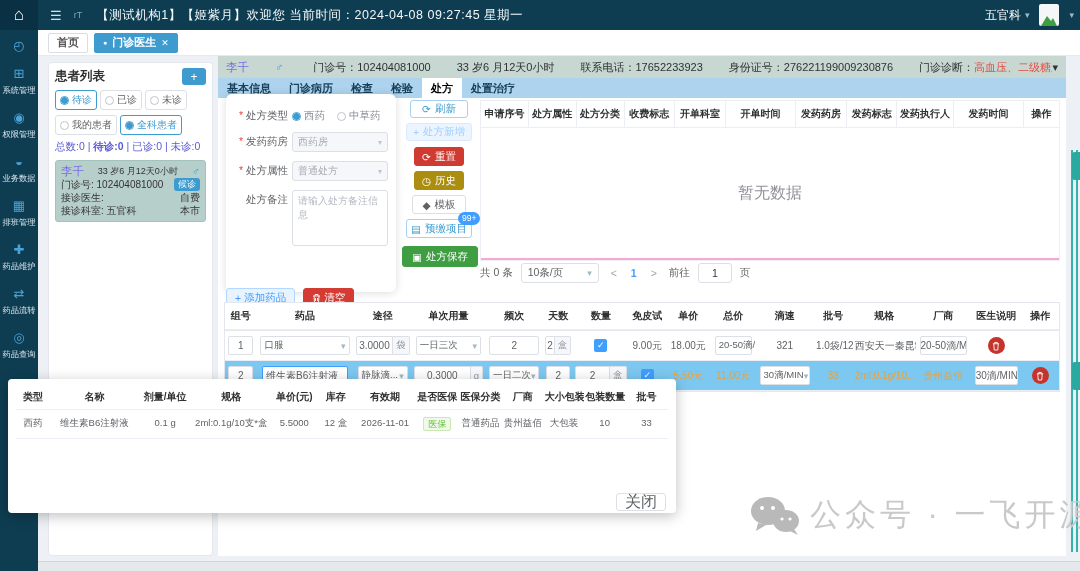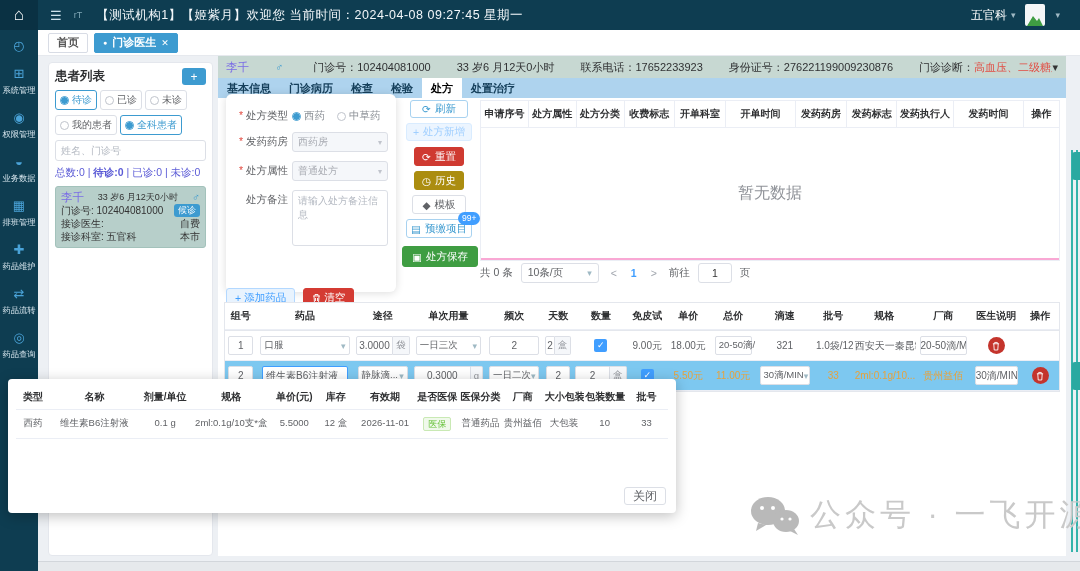--- a/index.html
+++ b/index.html
@@ -5,21 +5,21 @@
   * { margin:0; padding:0; box-sizing:border-box; }
   html,body { width:1080px; height:571px; overflow:hidden; }
   body { font-family:"Liberation Sans","DejaVu Sans",sans-serif; background:#edf0f4; position:relative; font-size:11px; color:#333; }
   .abs { position:absolute; }
   
   .topbar { left:0; top:0; width:1080px; height:30px; background:#0e3d51; display:flex; align-items:center; color:#fff; z-index:5; }
   .logo-box { width:38px; height:30px; background:#0a3143; display:flex; align-items:center; justify-content:center; font-size:17px; color:#fff; }
   .top-icon { margin-left:12px; font-size:13px; color:#cfe3ec; cursor:pointer; }
   .top-icon.small { font-size:9px; color:#7fa6b5; }
   .top-title { margin-left:14px; font-size:12.5px; color:#f2f7fa; letter-spacing:.5px; }
-  .top-right { margin-left:auto; display:flex; align-items:center; margin-right:20px; gap:10px;text-align:right; }
+  .top-right { margin-left:auto; display:flex; align-items:center; margin-right:6px; gap:10px;text-align:right; }
   .dept { font-size:12px; color:#fff; display:flex; align-items:center; gap:4px; }
   .avatar { width:20px; height:22px; background:#f4f6f7; border-radius:2px; display:flex; align-items:flex-end; justify-content:center; overflow:hidden; }
   .caret { color:#9fb9c4; font-size:9px; }
   
   .sidebar { left:0; top:30px; width:38px; height:541px; background:#0e3d51; display:flex; flex-direction:column; align-items:center; padding-top:8px; gap:13px; z-index:4; }
   .nav-item { display:flex; flex-direction:column; align-items:center; gap:3px; cursor:pointer; }
   .nav-item .ni { font-size:13px; color:#4aa3d8; }
   .nav-item .nl { font-size:9px; color:#d7e6ee; transform:scale(.92); white-space:nowrap; }
   
   .tabsbar { left:38px; top:30px; width:1042px; height:26px; background:#fff; display:flex; align-items:center; padding-left:10px; gap:6px; border-bottom:1px solid #e6e9ee; }
@@ -104,21 +104,21 @@
   .dose-wrap { display:flex; align-items:center; padding:0 2px; }
   .dose-wrap .din { border-radius:2px 0 0 2px; width:100%; }
   .cbox { width:13px; height:13px; background:#409eff; border-radius:2px; color:#fff; font-size:9px; line-height:13px; text-align:center; margin:0 auto; cursor:pointer; }
   .del-btn { width:17px; height:17px; border-radius:50%; background:#c4342c; margin:0 auto; display:flex; align-items:center; justify-content:center; cursor:pointer; }
   
   .popup { left:8px; top:379px; width:668px; height:134px; background:#fff; border-radius:4px; box-shadow:0 3px 14px rgba(0,0,0,.25); z-index:10; padding:6px 8px; }
   .pop-grid { display:grid; grid-template-columns:0.55fr 1.45fr 0.85fr 1.3fr 0.75fr 0.6fr 1.0fr 0.7fr 0.7fr 0.68fr 0.66fr 0.66fr 0.7fr; }
   .pop-grid .hcell { border-right:none; border-bottom:1px solid #ebeef5; padding:5px 1px; }
   .pcell { font-size:9.5px; color:#606266; text-align:center; padding:7px 1px; border-bottom:1px solid #ebeef5; white-space:nowrap; overflow:hidden; }
   .tag-ins { display:inline-block; background:#f0f9eb; color:#67c23a; border:1px solid #c9e9b4; border-radius:2px; padding:0 4px; font-size:9px; height:14px; line-height:13px; }
-  .close-btn { position:absolute; right:10px; bottom:8px; height:18px; padding:0 8px; border:1px solid #dcdfe6; border-radius:3px; background:#fff; font-size:12px; color:#606266; display:flex; align-items:center; cursor:pointer; }
+  .close-btn { position:absolute; right:10px; bottom:2px; height:18px; padding:0 8px; border:1px solid #dcdfe6; border-radius:3px; background:#fff; font-size:16px; color:#606266; display:flex; align-items:center; cursor:pointer; }
   
   .watermark { left:748px; top:494px; display:flex; align-items:center; gap:10px; z-index:9; }
   .wm-text { font-size:31px; color:#c9c9c9; letter-spacing:4px; white-space:nowrap; }
   
   .edge-line { width:2px; background:#35b3ab; z-index:6; }
   .edge-handle { width:8px; background:#2aa9a1; border-radius:3px 0 0 3px; z-index:7; }
   .bottom-strip { left:38px; top:561px; width:1042px; height:10px; background:#e6e9ec; border-top:1px solid #d2d6db; z-index:3; }
 </style>
 </head>
 <body>
@@ -213,21 +213,20 @@
   <div class="filter-row">
     <div class="radio-chip">
         <span class="rdot"></span>
         <span>我的患者</span>
       </div>
     <div class="radio-chip on">
         <span class="rdot"></span>
         <span>全科患者</span>
       </div>
   </div>
-  <input class="search-input" placeholder="姓名、门诊号" style="">
   <div class="stats">
     <span>总数:0</span><span> | </span><b>待诊:0</b><span> | </span><span>已诊:0</span><span> | </span><span>未诊:0</span>
   </div>
   <div class="pcard">
     <div class="l">
       <span class="pname">李千</span>
       <span style="font-size:9px;">33 岁6 月12天0小时</span>
       <span class="male">♂</span>
     </div>
     <div class="l">

